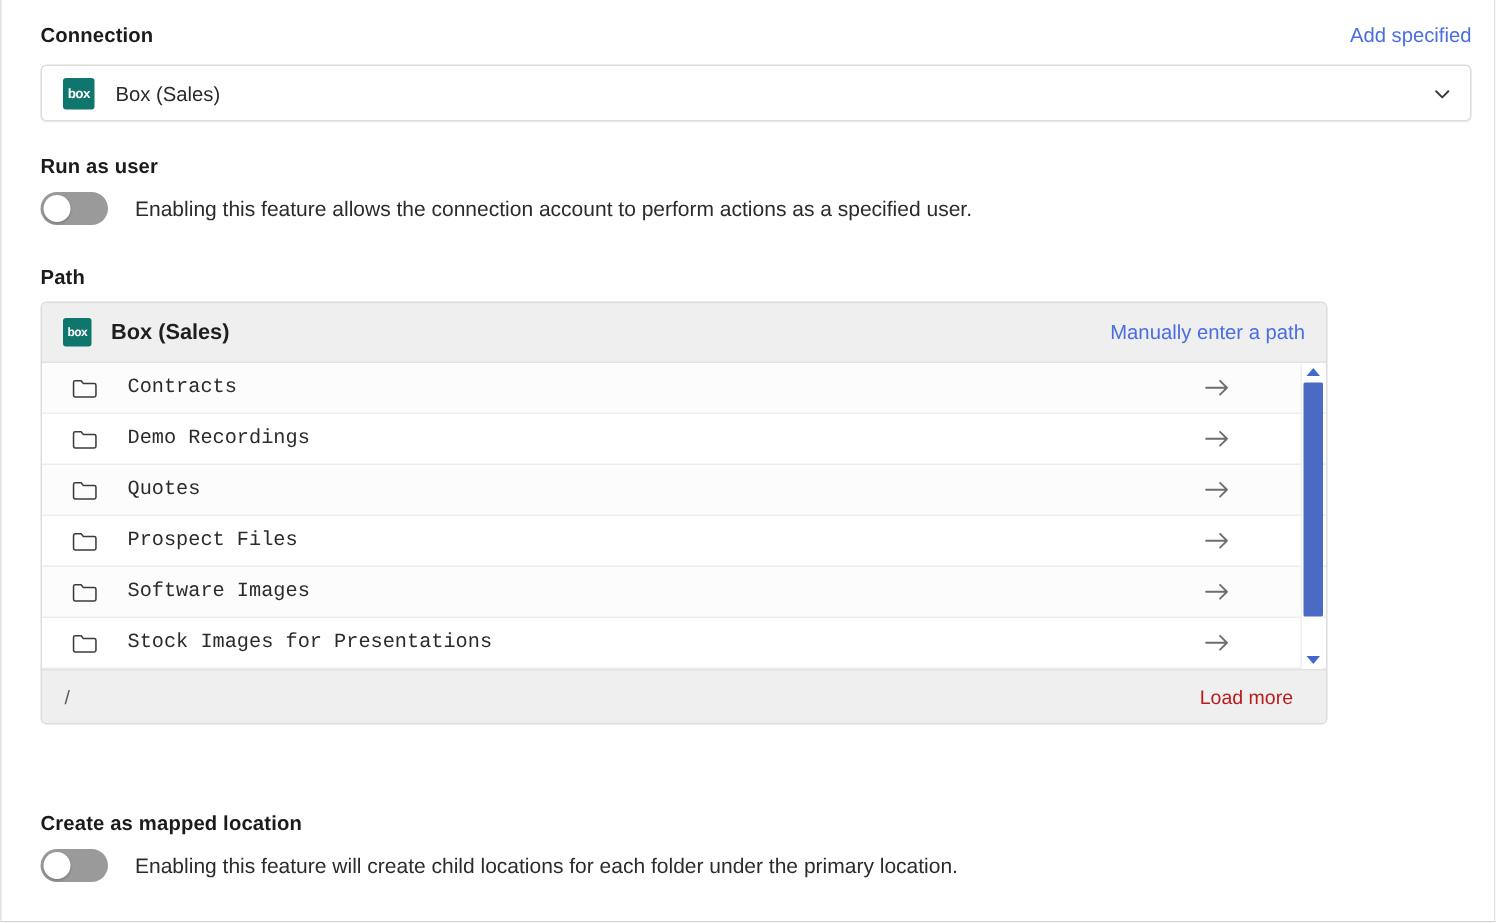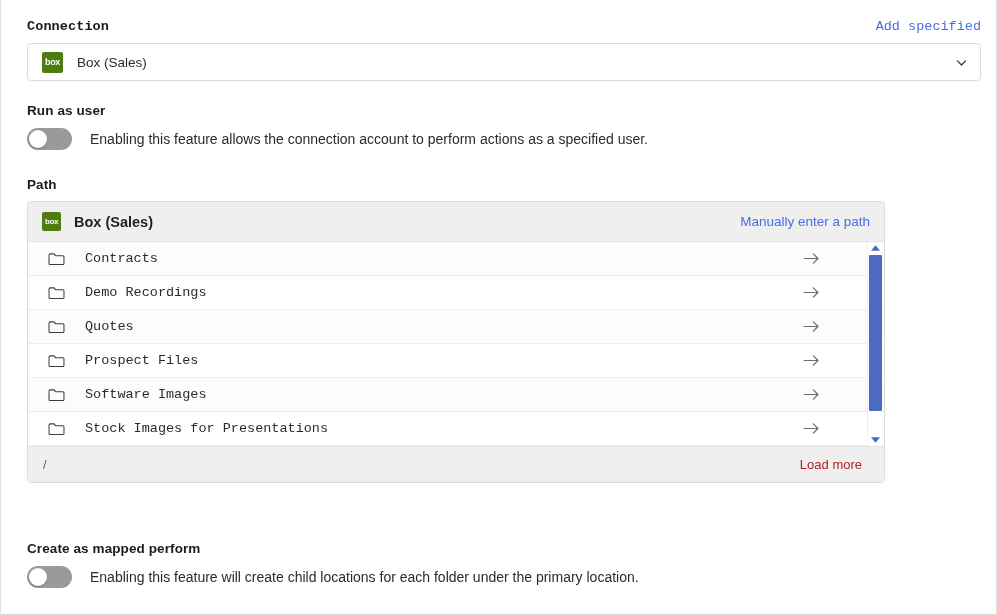--- a/index.html
+++ b/index.html
@@ -25,24 +25,23 @@
     font-size: 13.5px;
     font-weight: bold;
     color: #1b1b1b;
     letter-spacing: 0.1px;
   }
 
   
   .connection-block { position: absolute; left: 26px; top: 16px; width: 954px; }
   .connection-head {
     display: flex;
-    align-items: flex-end;
+    align-items: flex-start;
     justify-content: space-between;
     height: 18px;
-    font-family: Liberation Mono, monospace;
   }
   .link {
     color: #4a6ee0;
     font-size: 13.5px;
     text-decoration: none;
     cursor: pointer;
   }
 
   .connection-select {
     margin-top: 9px;
@@ -52,21 +51,21 @@
     background: #fff;
     display: flex;
     align-items: center;
     padding: 0 12px 0 14px;
     box-shadow: 0 1px 1px rgba(0,0,0,0.03);
     cursor: pointer;
   }
   .box-logo {
     width: 21px;
     height: 21px;
-    background: #4d7c0f;
+    background: #0f766e;
     border-radius: 2px;
     display: inline-flex;
     align-items: center;
     justify-content: center;
     flex: none;
   }
   .box-logo span {
     color: #ffffff;
     font-size: 9px;
     font-weight: bold;
@@ -361,21 +360,21 @@
 
       <div class="path-footer">
         <span class="path-crumb">/</span>
         <span class="load-more">Load more</span>
       </div>
 
     </div>
   </div>
 
   <div class="mapped-block">
-    <div class="field-label">Create as mapped perform</div>
+    <div class="field-label">Create as mapped location</div>
     <div class="toggle-row">
       <button class="toggle">
         <span class="knob"></span>
       </button>
       <span class="toggle-desc">Enabling this feature will create child locations for each folder under the primary location.</span>
     </div>
   </div>
 
 </div>
 

